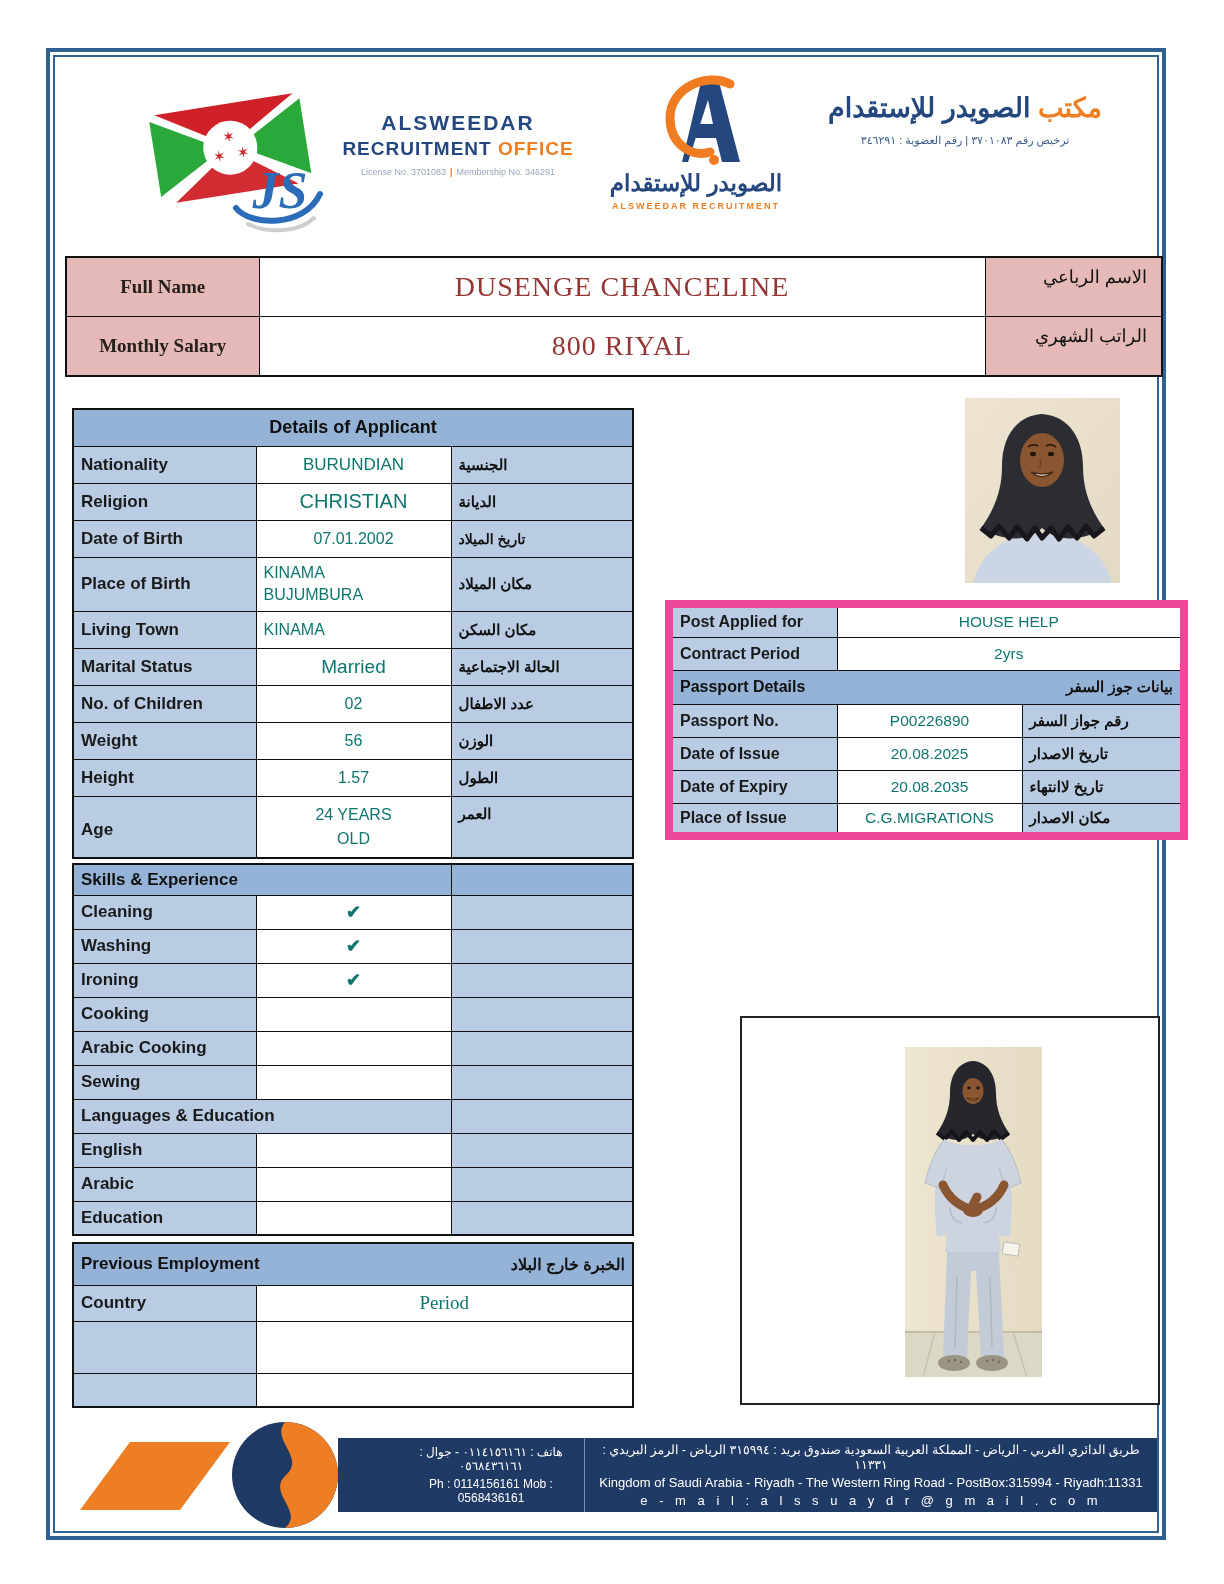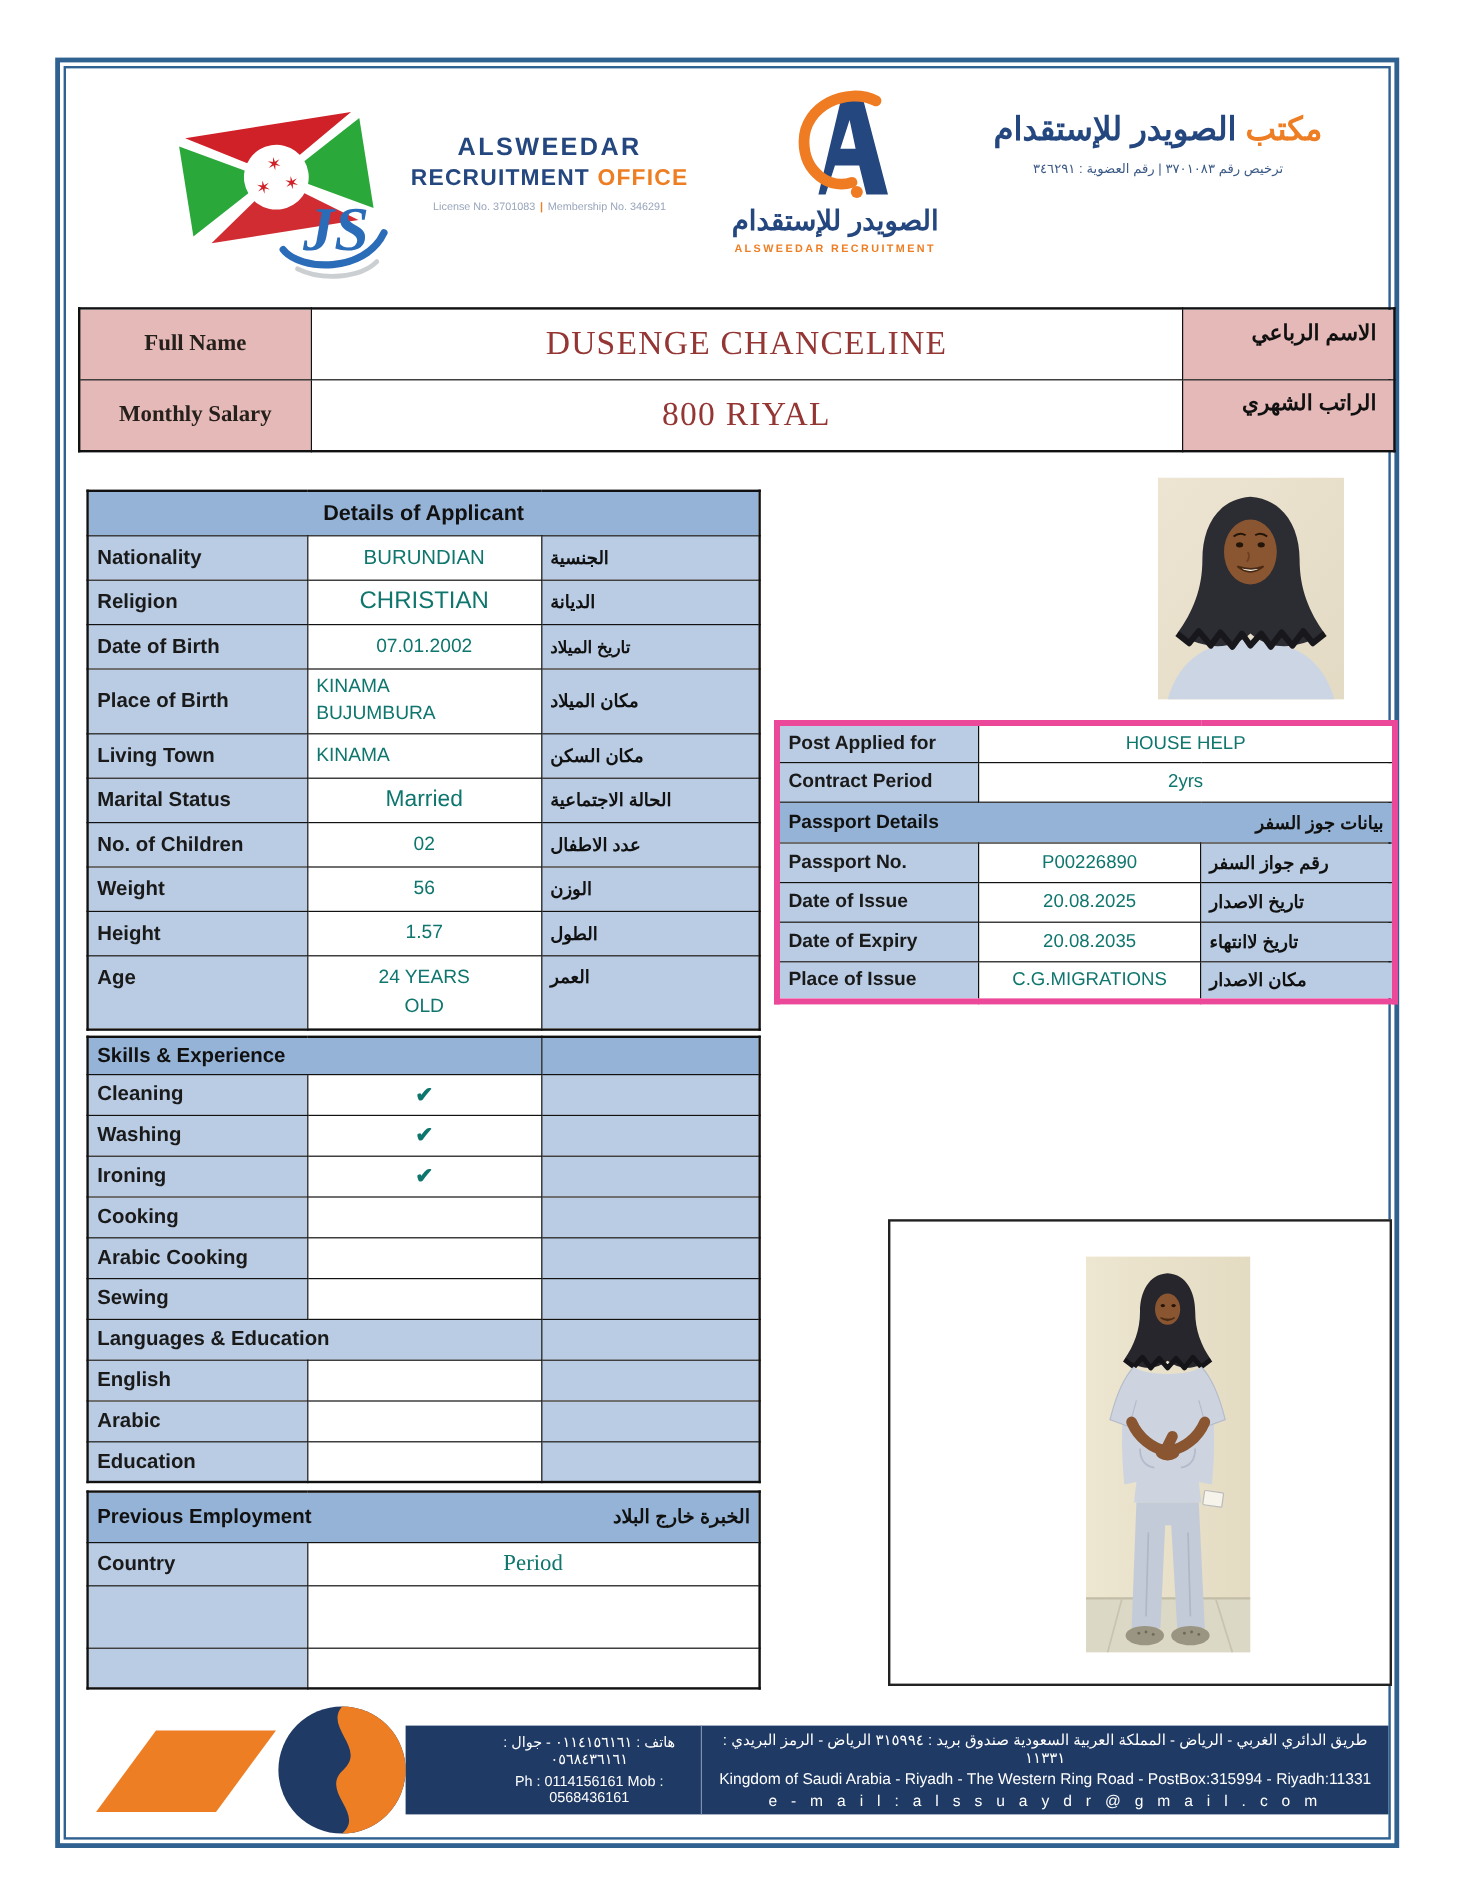--- a/index.html
+++ b/index.html
@@ -39,31 +39,31 @@
   .ar{background:var(--light);text-align:left;font-weight:bold;font-size:15px;direction:rtl;color:#111;}
   .hdr{background:var(--mid);font-weight:bold;font-size:17px;color:#111;}
   .wrap90{width:95px;margin:0 auto;line-height:1.5;}
   .wrap120{width:125px;line-height:1.35;}
 
   
   .name-tbl{position:absolute;left:65px;top:256px;width:1096px;border:2px solid #111;}
   .name-tbl td{border:1px solid #111;}
   .name-tbl .lblp{background:var(--pink);font-family:"Liberation Serif",serif;font-weight:bold;font-size:19px;text-align:center;color:#26201d;}
   .name-tbl .valp{background:#fff;font-family:"Liberation Serif",serif;color:var(--maroon);font-size:28px;text-align:center;letter-spacing:1px;}
-  .name-tbl .arp{background:var(--pink);text-align:right;font-weight:bold;font-size:18px;direction:rtl;color:#111;padding-right:14px;vertical-align:top;padding-top:8px;}
+  .name-tbl .arp{background:var(--pink);text-align:right;font-weight:normal;font-size:18px;direction:rtl;color:#111;padding-right:14px;vertical-align:top;padding-top:8px;}
 
   .details-tbl{position:absolute;left:72px;top:408px;width:560px;border:2px solid #111;}
   .details-tbl .title{background:var(--mid);font-weight:bold;font-size:18px;text-align:center;color:#111;}
   .skills-tbl{position:absolute;left:72px;top:863px;width:560px;border:2px solid #111;}
   .prev-tbl{position:absolute;left:72px;top:1242px;width:560px;border:2px solid #111;}
   .hdr-flex{display:flex;justify-content:space-between;align-items:center;}
   .hdr-flex .ar-part{direction:rtl;font-size:16px;}
   .period{font-family:"Liberation Serif",serif;font-size:19px;}
 
-  .post-tbl{position:absolute;left:645px;top:600px;width:515px;border:5px solid #ec4899;}
+  .post-tbl{position:absolute;left:665px;top:600px;width:515px;border:8px solid #ec4899;}
   .post-tbl .lbl{font-size:16px;}
   .post-tbl .val{font-size:15.5px;}
   .post-tbl .ar{font-size:15px;}
 
   
   .portrait{position:absolute;left:965px;top:398px;width:155px;height:185px;}
   .photo-box{position:absolute;left:740px;top:1016px;width:420px;height:389px;border:2px solid #222;background:#fff;}
   .fullbody{position:absolute;left:163px;top:29px;width:137px;height:330px;}
 
   
@@ -204,21 +204,21 @@
       <td class="lbl">Weight</td>
       <td class="val">56</td>
       <td class="ar">الوزن</td>
     </tr>
     <tr style="height:37px">
       <td class="lbl">Height</td>
       <td class="val">1.57</td>
       <td class="ar">الطول</td>
     </tr>
     <tr style="height:62px">
-      <td class="lbl" style="vertical-align:top;padding-top:8px">Age</td>
+      <td class="lbl" style="vertical-align:top;padding-top:23px">Age</td>
       <td class="val">
             <div class="wrap90">24 YEARS OLD</div>
           </td>
       <td class="ar" style="vertical-align:top;padding-top:8px">العمر</td>
     </tr>
   </tbody>
     </table>
 
   <table class="skills-tbl">
     <colgroup>

